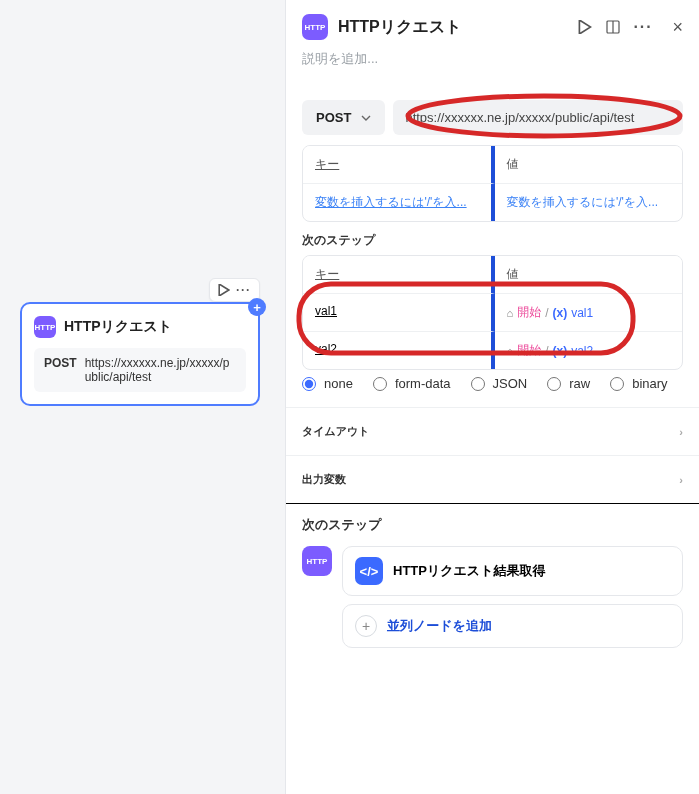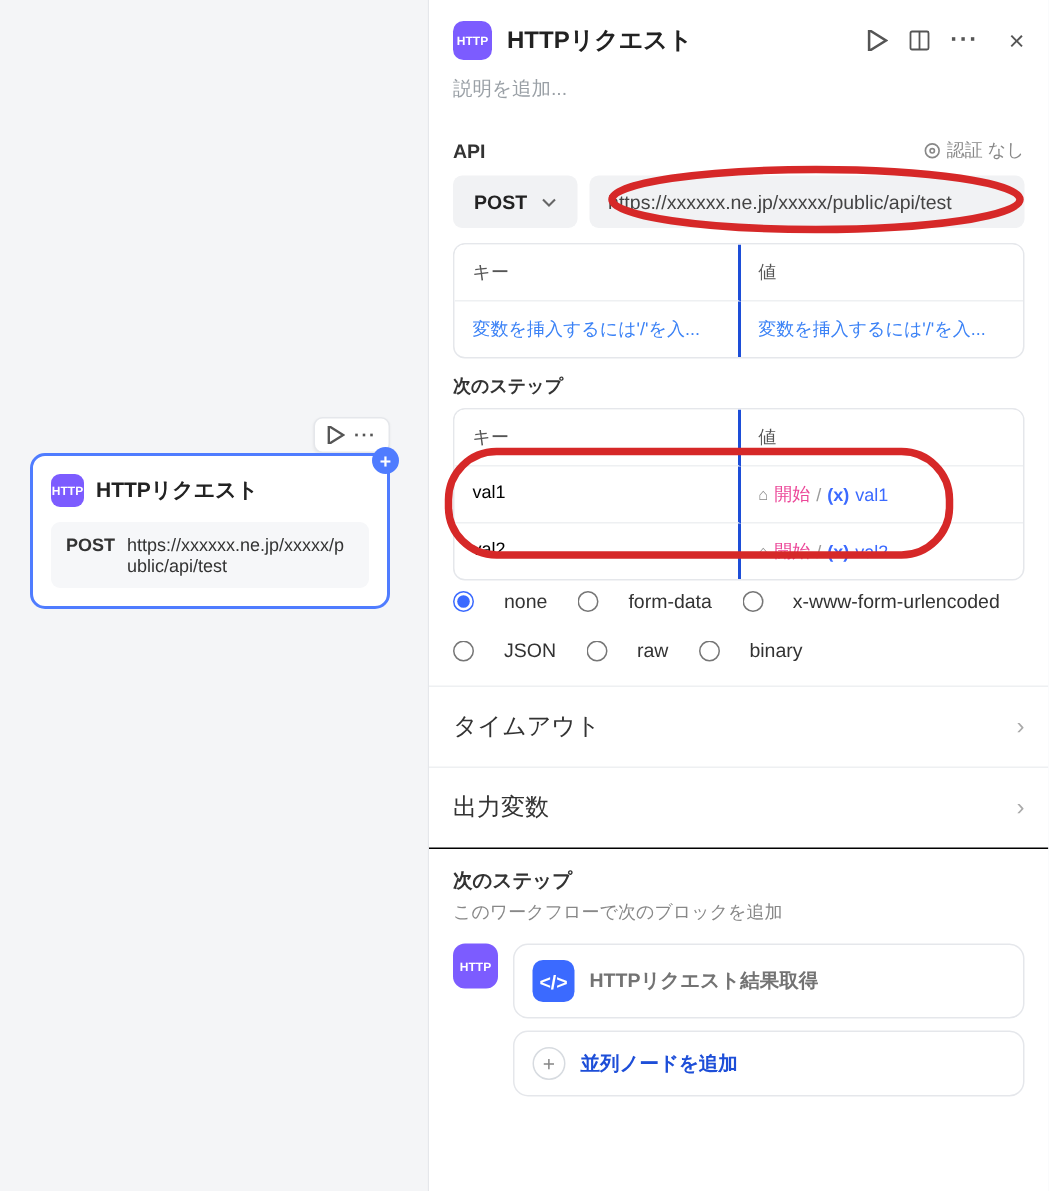--- a/index.html
+++ b/index.html
@@ -28,50 +28,50 @@
 .auth { color: #888; font-size: 12px; display:flex; align-items:center; gap:4px; }
 .api-row { display:flex; gap:8px; margin-top:8px; position: relative; }
 .method-select { background:#f1f2f4; border:none; border-radius:6px; padding: 10px 14px; font-size:13px; font-weight:600; color:#222; display:flex; align-items:center; gap:10px; }
 .url-input { flex:1; background:#f1f2f4; border:none; border-radius:6px; padding:10px 12px; font-size:13px; color:#444; }
 .circle1 { position:absolute; pointer-events:none; }
 
 .sub-label { font-size:12px; color:#333; font-weight:600; padding: 10px 16px 6px 16px; }
 .table { margin: 0 16px; border:1px solid #e5e7eb; border-radius:8px; overflow:hidden; }
 .trow { display:flex; }
 .tcell { flex:1; padding:10px 12px; font-size:12px; border-bottom:1px solid #eef0f2; }
-.tcell:first-child { border-right:2px solid #1d4ed8; }
+.tcell:first-child { border-right:4px solid #1d4ed8;text-decoration:underline; }
 .thead .tcell { color:#555; font-weight:500; background:#fff; }
 .tinput .tcell { color:#3b82f6; }
 .trow:last-child .tcell { border-bottom:none; }
 .param-wrap { position: relative; margin: 0 16px; }
 .ptable { border:1px solid #e5e7eb; border-radius:8px; overflow:hidden; }
 .pval { display:flex; align-items:center; gap:4px; color:#555; }
 .pval .home { color:#888; font-size:11px; }
 .pval .start { color:#ec4899; font-size:12px; }
 .pval .slash { color:#999; }
 .pval .var { color:#3b6aff; font-size:12px; }
 .pval .x { color:#3b6aff; font-weight:600; }
 
 .radios { padding: 6px 0; display:flex; flex-wrap:wrap; gap: 18px 20px; }
-.radio { display:flex; align-items:center; gap:20px; font-size:13px; color:#333; }
+.radio { display:flex; align-items:center; gap:8px; font-size:13px; color:#333; }
 .radio input { width:14px; height:14px; accent-color:#3b6aff; }
 
-.accordion { border-top:1px solid #eef0f2; padding:16px; display:flex; justify-content:space-between; align-items:center; font-size:16px; font-weight:400; color:#333; }
+.accordion { border-top:1px solid #eef0f2; padding:16px; display:flex; justify-content:space-between; align-items:center; font-size:11px; font-weight:700; color:#333; }
 .chev { color:#aaa; }
 
 .next { padding: 12px 16px 18px 16px; }
 .next-title { font-size:13px; font-weight:600; color:#333; }
 .next-sub { font-size:12px; color:#888; margin-top:4px; }
 .next-row { display:flex; gap:10px; margin-top:12px; align-items:flex-start; }
 .next-icon { width:30px; height:30px; border-radius:8px; background:#7c5cff; color:#fff; font-size:8px; font-weight:700; display:flex; align-items:center; justify-content:center; }
 .next-cards { flex:1; display:flex; flex-direction:column; gap:8px; }
 .next-card { border:1px solid #e5e7eb; border-radius:10px; padding:10px 12px; display:flex; align-items:center; gap:10px; }
 .code-icon { width:28px; height:28px; border-radius:7px; background:#3b6aff; color:#fff; display:flex; align-items:center; justify-content:center; font-size:13px; font-weight:700; }
 .add-icon { width:22px; height:22px; border-radius:50%; border:1px solid #d7dbe0; display:flex; align-items:center; justify-content:center; color:#888; font-size:14px; }
-.card-text { font-size:13px; font-weight:600; color:#737373; }
+.card-text { font-size:13px; font-weight:600; color:#000000; }
 .card-text.muted { font-weight:700; color:#1d4ed8; }
 .icon-svg { display:flex; align-items:center; }
 </style>
 </head>
 <body>
 
 <div class="canvas">
   <div class="node-toolbar">
     <span class="icon-svg">
         <svg width="12" height="12" viewBox="0 0 10 10">
@@ -109,30 +109,20 @@
             <line x1="7" y1="1" x2="7" y2="13" stroke="#555" stroke-width="1.2"></line>
           </svg>
         </span>
       <span style="font-weight:700;letter-spacing:1px;">···</span>
       <span class="panel-close" style="font-size:18px;">×</span>
     </div>
   </div>
   <div class="panel-desc">説明を追加...</div>
 
   <div class="section">
-    <div class="section-row">
-      <span class="section-label">API</span>
-      <span class="auth">
-        <svg width="11" height="11" viewBox="0 0 12 12">
-            <circle cx="6" cy="6" r="5" fill="none" stroke="#888" stroke-width="1.2"></circle>
-            <circle cx="6" cy="6" r="1.6" fill="none" stroke="#888" stroke-width="1.2"></circle>
-          </svg>
-        <span>認証 なし</span>
-      </span>
-    </div>
     <div class="api-row">
       <div class="method-select">
         <span>POST</span>
         <svg width="10" height="10" viewBox="0 0 10 10">
             <path d="M1 3 L5 7 L9 3" fill="none" stroke="#666" stroke-width="1.4"></path>
           </svg>
       </div>
       <input class="url-input" value="https://xxxxxx.ne.jp/xxxxx/public/api/test" style="">
       <svg class="circle1" style="left:102px;top:-7px;width:280px;height:46px;" viewBox="0 0 280 46">
           <ellipse cx="140" cy="23" rx="136" ry="20" fill="none" stroke="#d62828" stroke-width="5"></ellipse>
@@ -189,24 +179,20 @@
       <label class="radio">
           <input type="radio" name="b" checked="" style="">
           <span>none</span>
         </label>
       <label class="radio">
           <input type="radio" name="b" style="">
           <span>form-data</span>
         </label>
       <label class="radio">
           <input type="radio" name="b" style="">
-          <span>x-www-form-urlencoded</span>
-        </label>
-      <label class="radio">
-          <input type="radio" name="b" style="">
           <span>JSON</span>
         </label>
       <label class="radio">
           <input type="radio" name="b" style="">
           <span>raw</span>
         </label>
       <label class="radio">
           <input type="radio" name="b" style="">
           <span>binary</span>
         </label>
@@ -217,21 +203,20 @@
     <span>タイムアウト</span>
     <span class="chev">›</span>
   </div>
   <div class="accordion">
     <span>出力変数</span>
     <span class="chev">›</span>
   </div>
 
   <div class="next" style="border-top:1px solid #000000;">
     <div class="next-title">次のステップ</div>
-    <div class="next-sub">このワークフローで次のブロックを追加</div>
     <div class="next-row">
       <div class="next-icon">HTTP</div>
       <div class="next-cards">
         <div class="next-card">
           <div class="code-icon">&lt;/&gt;</div>
           <span class="card-text">HTTPリクエスト結果取得</span>
         </div>
         <div class="next-card">
           <div class="add-icon">+</div>
           <span class="card-text muted">並列ノードを追加</span>

